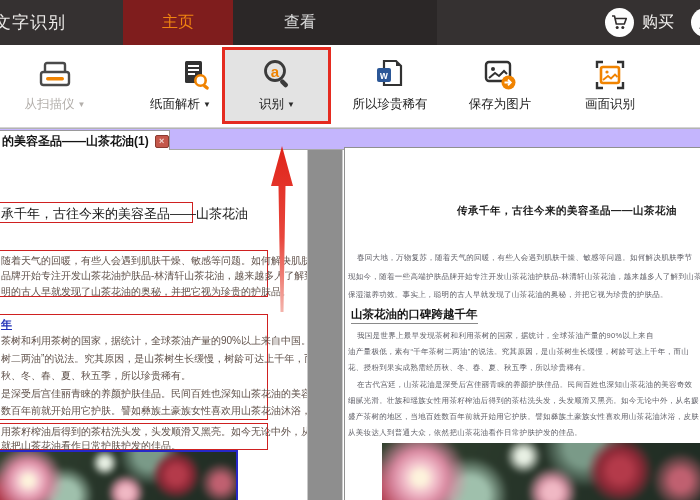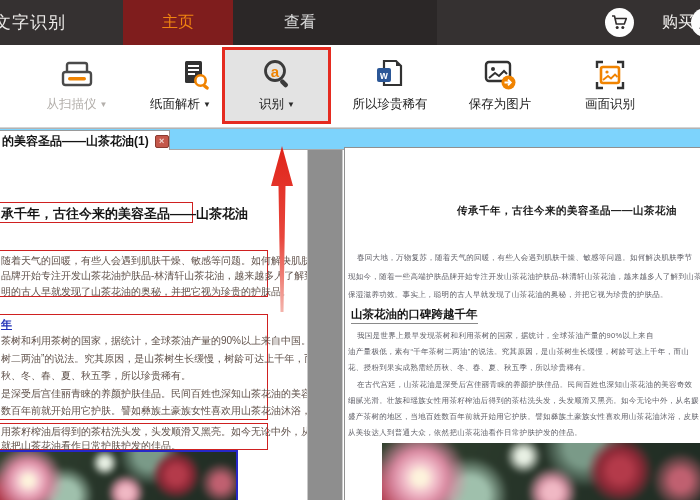--- a/index.html
+++ b/index.html
@@ -5,50 +5,50 @@
   * { margin:0; padding:0; box-sizing:border-box; }
   html,body { width:700px; height:500px; overflow:hidden; }
   body { position:relative; font-family:"Liberation Sans", sans-serif; background:#fff; }
 
   
   .topbar { position:absolute; left:0; top:0; width:700px; height:45px; background:#353131; }
   .app-title { position:absolute; left:-6px; top:11px; font-size:17px; color:#eceae8; letter-spacing:1px; white-space:nowrap; }
   .tab-home { position:absolute; left:123px; top:0; width:110px; height:45px; background:#7f1d1d; color:#f08411; font-size:16px; display:flex; align-items:center; justify-content:center; }
   .tab-view-bg { position:absolute; left:233px; top:0; width:204px; height:45px; background:#2b2727; }
   .tab-view { position:absolute; left:270px; top:0; width:60px; height:45px; color:#d9d9d9; font-size:16px; display:flex; align-items:center; justify-content:center; }
-  .buy { position:absolute; left:605px; top:0; height:45px; display:flex; align-items:center;gap:20px; }
+  .buy { position:absolute; left:605px; top:0; height:45px; display:flex; align-items:center; }
   .circle-ic { width:29px; height:29px; border-radius:50%; background:#fdfdfd; display:flex; align-items:center; justify-content:center; }
   .buy-label { color:#f2f0ee; font-size:16px; margin-left:8px; white-space:nowrap; }
   .account { position:absolute; left:691px; top:8px; }
 
   
   .ribbon { position:absolute; left:0; top:45px; width:700px; height:83px; background:#ffffff; border-bottom:1px solid #d4d4d4; }
   .rbtn { position:absolute; top:0; height:82px; display:flex; flex-direction:column; align-items:center; }
   .rbtn .ic { height:38px; margin-top:11px; display:flex; align-items:center; justify-content:center; }
   .rbtn .lbl { margin-top:2px; font-size:12.5px; color:#1d1d1d; white-space:nowrap; }
   .rbtn .lbl.dis { color:#b3afab; }
   .arr { font-size:8px; color:#2a2a2a; margin-left:3px; vertical-align:1px; }
   .arr.dis { color:#b3afab; }
   .hl-box { position:absolute; left:222px; top:2px; width:109px; height:77px; background:#e3e3e3; border:3px solid #e52b20; }
 
   
-  .tabbar { position:absolute; left:0; top:128px; width:700px; height:22px; background:#7dd3fc; border-top:1px solid #b3b3b3; border-bottom:1px solid #a8a8a8; }
+  .tabbar { position:absolute; left:0; top:128px; width:700px; height:22px; background:#c4b5fd; border-top:1px solid #b3b3b3; border-bottom:1px solid #a8a8a8; }
   .doctab { position:absolute; left:-80px; top:1px; width:250px; height:21px; background:#ffffff; border:1px solid #9a9a9a; border-bottom:none; display:flex; align-items:center; }
   .doctab-title { padding-left:81px; font-size:12px; font-weight:bold; color:#141414; white-space:nowrap; }
   .doctab-close { margin-left:6px; width:14px; height:13px; background:#c4574a; border:1px solid #8a3a30; border-radius:2px; color:#f3d9d4; font-size:9px; line-height:11px; text-align:center; font-weight:bold; }
 
   
   .left-panel { position:absolute; left:0; top:150px; width:307px; height:350px; background:#fff; overflow:hidden; }
   .divider { position:absolute; left:307px; top:150px; width:36px; height:350px; background:#8e8e8e; border-left:1px solid #c9c9c9; border-right:1px solid #c9c9c9; }
   .page { position:absolute; left:344px; top:147px; width:356px; height:353px; background:#fff; border-left:1px solid #909090; border-top:1px solid #909090; overflow:hidden; }
 
   
   .zone { position:absolute; border:1px solid #cf2020; }
   .scan-line { font-size:10px; color:#5f5049; white-space:nowrap; }
-  .scan-title { font-size:13px; font-weight:bold; color:#141414; white-space:nowrap; }
+  .scan-title { font-size:13px; font-weight:normal; color:#141414; white-space:nowrap; }
   .blue-head { font-size:11px; font-weight:bold; color:#1f2fb8; text-decoration:underline; white-space:nowrap; }
 
   .tbox   { left:-40px; top:52px;  width:233px; height:21px; padding:2px 0 0 40px; }
   .box1   { left:-40px; top:100px; width:308px; height:47px; padding:2px 0 0 40px; }
   .box1 .scan-line { line-height:15.3px; }
   .box2   { left:-40px; top:164px; width:308px; height:106px; padding:2px 0 0 40px; }
   .box2 .scan-line { line-height:17.5px; }
   .box3   { left:-40px; top:273px; width:308px; height:27px; padding:1px 0 0 40px; }
   .box3 .scan-line { line-height:13.6px; }
 
@@ -107,21 +107,21 @@
       <circle cx="8.5" cy="6" r="3.1" fill="#2f2b2b"></circle>
       <path d="M2.5 15 a6 5 0 0 1 12 0 z" fill="#2f2b2b"></path>
     </svg>
   </div>
 </div>
 
 <div class="ribbon">
 
   <div class="hl-box"></div>
 
-  <div class="rbtn" style="left:32px; width:90px;text-align:right;">
+  <div class="rbtn" style="left:10px; width:90px;text-align:right;">
     <span class="ic">
       <svg width="34" height="30" viewBox="0 0 34 30">
         <path d="M7 12 v-7 a2 2 0 0 1 2-2 h16 a2 2 0 0 1 2 2 v7" fill="none" stroke="#4a4a4a" stroke-width="2.4"></path>
         <rect x="3" y="12" width="28" height="13" rx="2.5" fill="none" stroke="#4a4a4a" stroke-width="2.4"></rect>
         <rect x="8" y="17" width="18" height="3.4" rx="1.7" fill="#f08300"></rect>
       </svg>
     </span>
     <span class="lbl dis"><span>从扫描仪</span><span class="arr dis">▼</span></span>
   </div>
 

